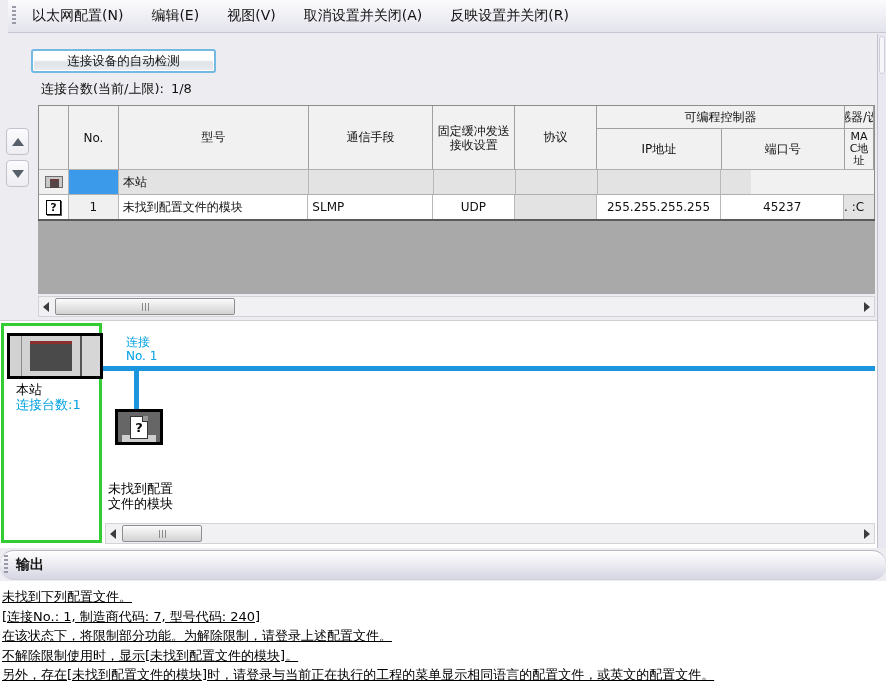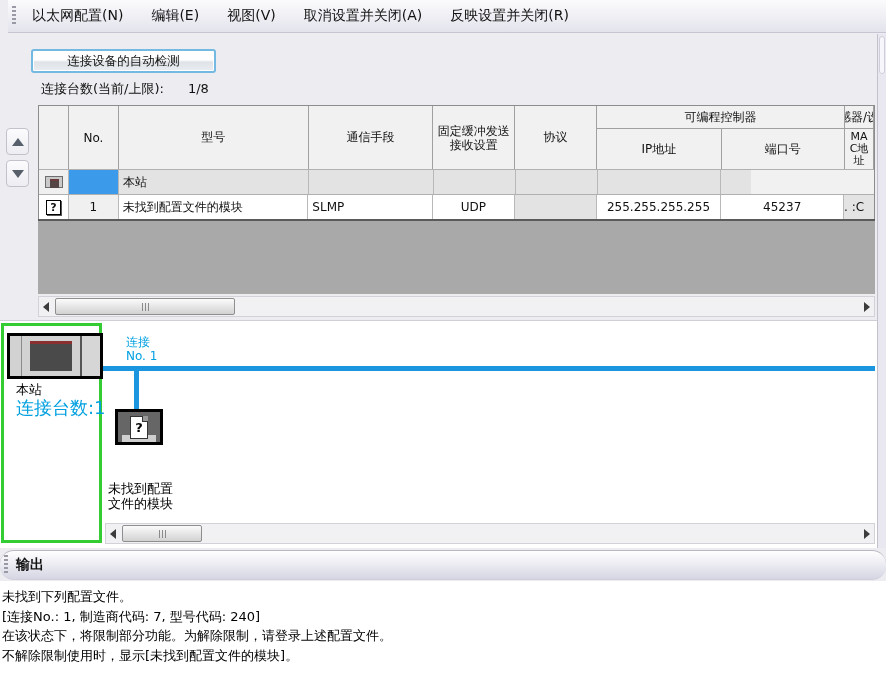--- a/index.html
+++ b/index.html
@@ -23,21 +23,21 @@
   #menubar .menu-items{display:flex;gap:24px;margin-left:14px;}
   .menu-item{font-size:14px;color:#111;padding:3px 2px;cursor:default;}
 
   
   #detect-btn{left:31px;top:49px;width:185px;height:24px;
     border:2px solid #74b9e2;border-radius:3px;
     background:linear-gradient(#fefefe 0 45%,#dfe3e8 55%,#e9edf1);
     box-shadow:inset 0 0 0 1px #ffffff;
     font-size:12.5px;color:#111;text-align:center;line-height:19px;cursor:pointer;}
   #count-line{left:41px;top:80px;font-size:13px;color:#111;}
-  #count-line .val{margin-left:24px;}
+  #count-line .val{margin-left:7px;}
 
   
   .side-btn{left:6px;width:23px;height:27px;border:1px solid #c2c2cc;border-radius:4px;
     background:linear-gradient(#fcfcfe,#ededf2);display:flex;align-items:center;justify-content:center;cursor:pointer;}
   .tri-up{width:0;height:0;border-left:6px solid transparent;border-right:6px solid transparent;border-bottom:8px solid #57606a;}
   .tri-down{width:0;height:0;border-left:6px solid transparent;border-right:6px solid transparent;border-top:8px solid #57606a;}
 
   
   #grid{left:38px;top:105px;width:837px;border:1px solid #8c8c8c;background:#f1f1f1;font-size:12px;color:#111;}
   .hrow{display:flex;height:63px;}
@@ -81,40 +81,40 @@
 
   
   #diagram{left:0;top:320px;width:877px;height:228px;background:#fff;border-top:1px solid #cfcfd6;}
   #sel-box{left:1px;top:2px;width:101px;height:220px;border:3px solid var(--selection-green);}
   #plc-img{left:7px;top:12px;width:96px;height:46px;border:3px solid #000;background:#d9d9d9;display:flex;}
   #plc-img .seg-l{width:12px;border-right:1px solid #8a8a8a;background:#d2d2d2;}
   #plc-img .seg-c{flex:1;position:relative;background:#d2d2d2;}
   #plc-img .screen{position:absolute;left:8px;top:5px;right:8px;bottom:5px;background:#4a4a4a;border-top:3px solid #8a3030;}
   #plc-img .seg-r{width:20px;border-left:2px solid #555;background:#d6d6d6;}
   #host-label{left:16px;top:60px;font-size:13px;color:#000;}
-  #host-count{left:16px;top:75px;font-size:18px;color:var(--label-cyan);text-align:center;}
+  #host-count{left:16px;top:75px;font-size:13px;color:var(--label-cyan);text-align:center;}
   #trunk{left:103px;top:45px;width:772px;height:5px;background:var(--trunk-blue);}
   #conn-label{left:126px;top:14px;font-size:12px;line-height:14px;color:var(--label-cyan);white-space:pre-line;}
   #drop{left:134px;top:50px;width:5px;height:38px;background:var(--trunk-blue);}
   #dev-box{left:115px;top:88px;width:48px;height:36px;border:3px solid #000;background:#666;display:flex;align-items:center;justify-content:center;position:relative;}
   #dev-box .page{width:18px;height:23px;background:#fff;border:1px solid #333;display:flex;align-items:center;justify-content:center;
     font-size:13px;font-weight:bold;color:#000;position:relative;z-index:1;}
   #dev-box .page::after{content:"";position:absolute;right:-1px;top:-1px;width:5px;height:5px;background:#999;border-left:1px solid #333;border-bottom:1px solid #333;}
   #dev-box .tray{position:absolute;left:4px;right:4px;bottom:0;height:7px;background:#cfcfcf;}
   #dev-label{left:108px;top:160px;font-size:13px;line-height:15px;color:#000;white-space:pre-line;}
 
   
   #right-strip{left:877px;top:34px;width:9px;height:514px;background:#e9e8f0;border-left:1px solid #c2c1cc;}
   #right-strip .thumb{position:absolute;left:1px;top:2px;width:6px;height:38px;background:#f7f7fb;border:1px solid #cfcfda;border-radius:3px;}
 
   
   #out-header{left:0;top:550px;width:886px;height:30px;background:linear-gradient(#ffffff,#d6d6e4);
     border-top:1px solid #b9b9c4;border-bottom:1px solid #cfcfda;display:flex;align-items:center;border-radius:14px;}
   #out-title{font-size:14px;font-weight:bold;color:#111;margin-left:8px;}
-  #out-body{left:0;top:581px;width:886px;height:110px;background:#fff;padding:6px 2px 0 2px;}
+  #out-body{left:0;top:581px;width:886px;height:110px;background:#fff;padding:6px 2px 0 2px;text-decoration:underline;}
   .out-line{font-size:13px;line-height:19.5px;color:#000;white-space:nowrap;}
 </style>
 </head>
 <body>
 
 <div id="menubar" class="abs">
   <div class="grip"></div>
   <div class="menu-items">
     <div class="menu-item">以太网配置(N)</div>
     <div class="menu-item">编辑(E)</div>
@@ -249,13 +249,14 @@
 
 <div id="out-header" class="abs">
   <div class="grip"></div>
   <div id="out-title">输出</div>
 </div>
 <div id="out-body" class="abs">
   <div class="out-line">未找到下列配置文件。</div>
   <div class="out-line">[连接No.: 1, 制造商代码: 7, 型号代码: 240]</div>
   <div class="out-line">在该状态下，将限制部分功能。为解除限制，请登录上述配置文件。</div>
   <div class="out-line">不解除限制使用时，显示[未找到配置文件的模块]。</div>
+  <div class="out-line">另外，存在[未找到配置文件的模块]时，请登录与当前正在执行的工程的菜单显示相同语言的配置文件，或英文的配置文件。</div>
 </div>
 
 </body></html>

